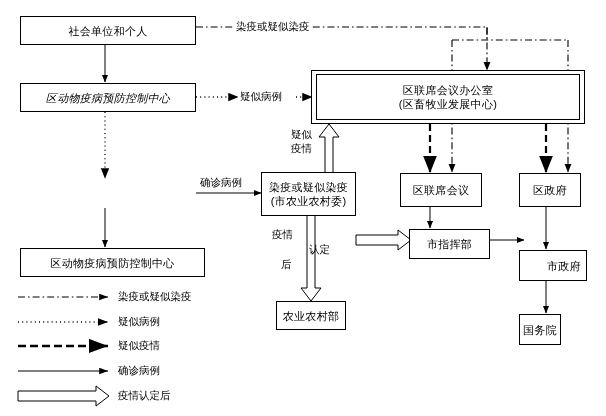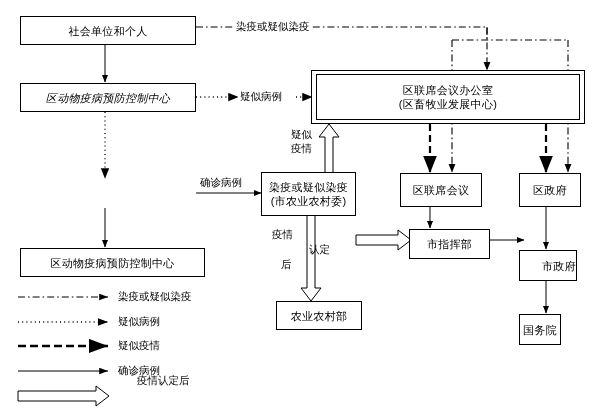--- a/index.html
+++ b/index.html
@@ -155,40 +155,40 @@
   </div>
 
   <div class="node" style="left:519px; top:173px; width:62px; height:34px;">
     <span>区政府</span>
   </div>
 
   <div class="node" style="left:409px; top:229px; width:81px; height:30px;">
     <span>市指挥部</span>
   </div>
 
-  <div class="node" style="left:519px; top:250px; width:58px; height:31px;padding-left:22px;">
+  <div class="node" style="left:519px; top:250px; width:68px; height:31px;padding-left:22px;">
     <span>市政府</span>
   </div>
 
-  <div class="node" style="left:276px; top:301px; width:86px; height:29px;">
+  <div class="node" style="left:276px; top:301px; width:70px; height:29px;">
     <span>农业农村部</span>
   </div>
 
   <div class="node" style="left:519px; top:314px; width:42px; height:31px;">
     <span>国务院</span>
   </div>
 
   <div class="lbl" style="left:234px; top:20px; background:#fff; padding:0 2px;">染疫或疑似染疫</div>
   <div class="lbl" style="left:238px; top:90px; background:#fff; padding:0 2px;">疑似病例</div>
   <div class="lbl" style="left:291px; top:128px;">疑似</div>
   <div class="lbl" style="left:291px; top:142px;">疫情</div>
   <div class="lbl" style="left:200px; top:176px;">确诊病例</div>
   <div class="lbl" style="left:272px; top:228px;">疫情</div>
   <div class="lbl" style="left:272px; top:243px;margin-left:37px;">认定</div>
   <div class="lbl" style="left:281px; top:258px;">后</div>
 
   <div class="legend-text" style="top:290px;">染疫或疑似染疫</div>
   <div class="legend-text" style="top:315px;">疑似病例</div>
   <div class="legend-text" style="top:339px;">疑似疫情</div>
   <div class="legend-text" style="top:364px;">确诊病例</div>
-  <div class="legend-text" style="top:374px;margin-left:19px;">疫情认定后</div>
+  <div class="legend-text" style="top:389px;">疫情认定后</div>
 
 </div>
 
 </body></html>

